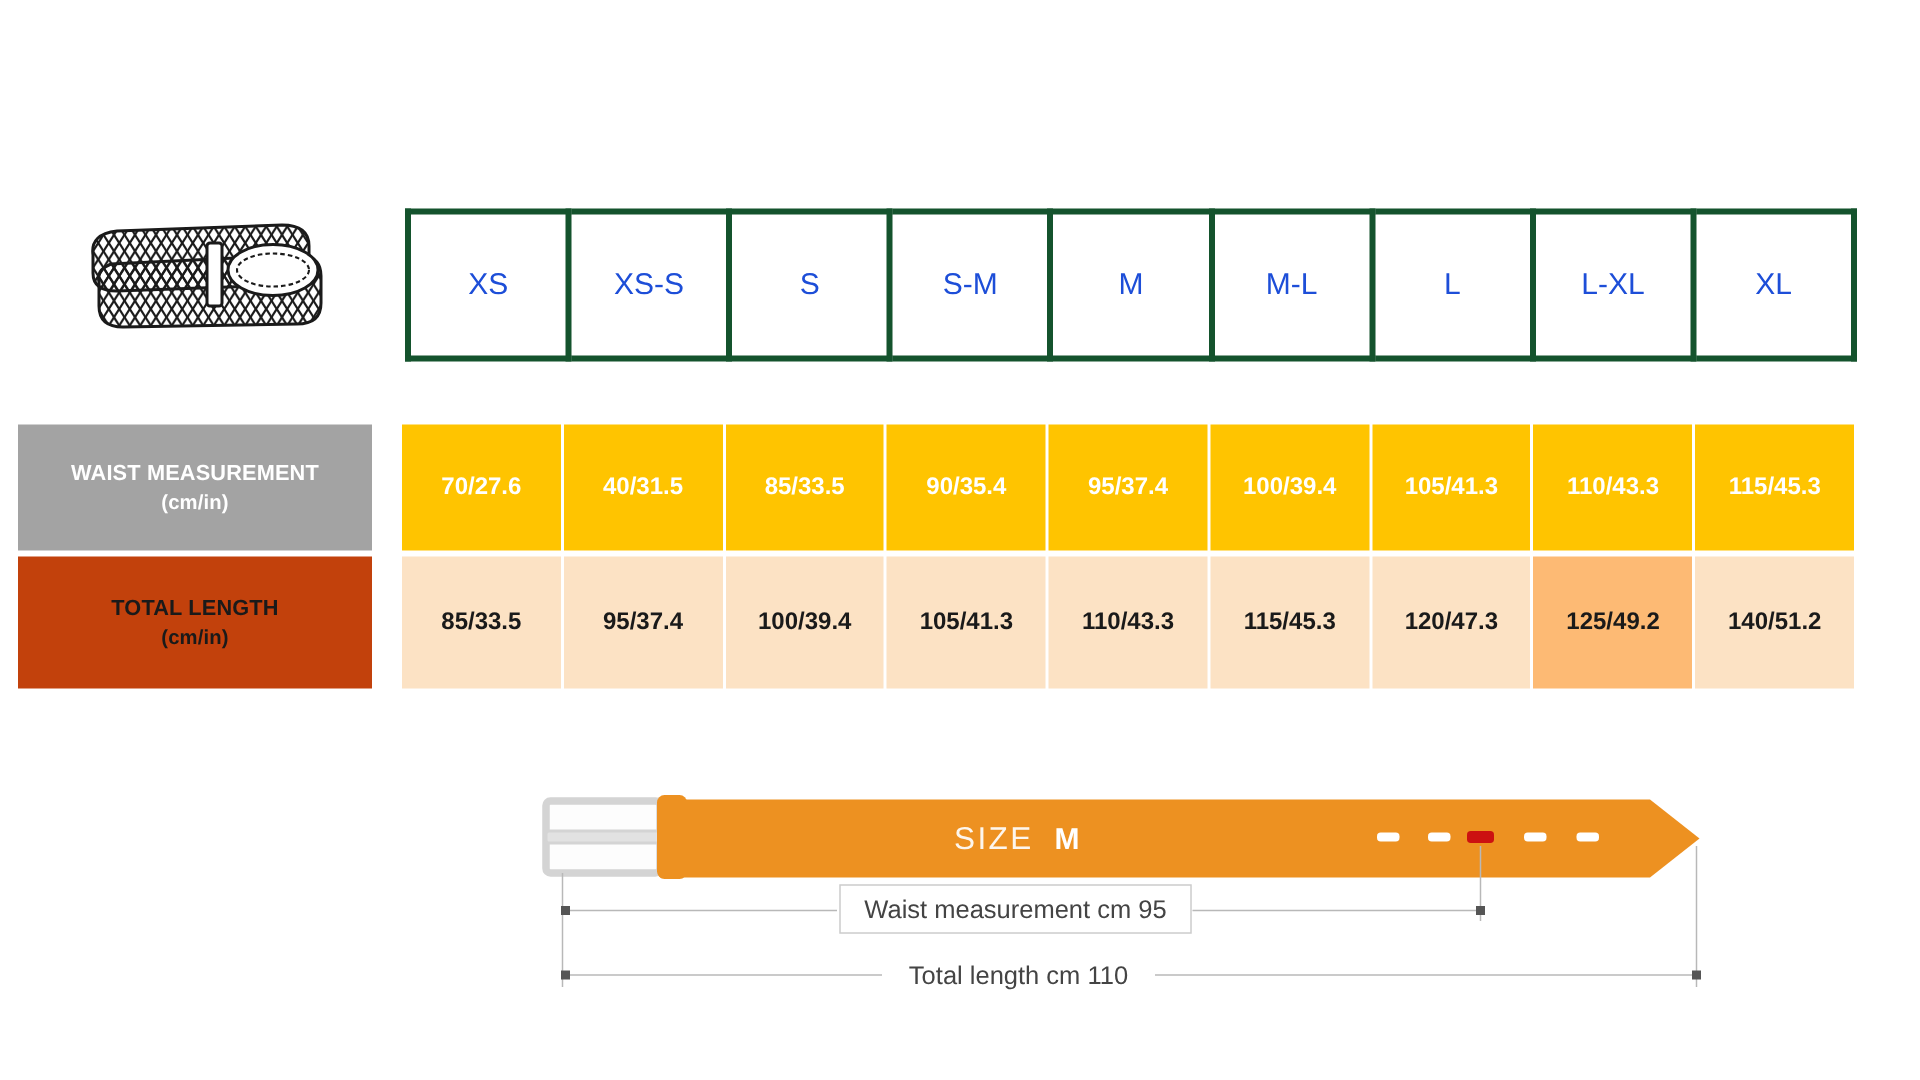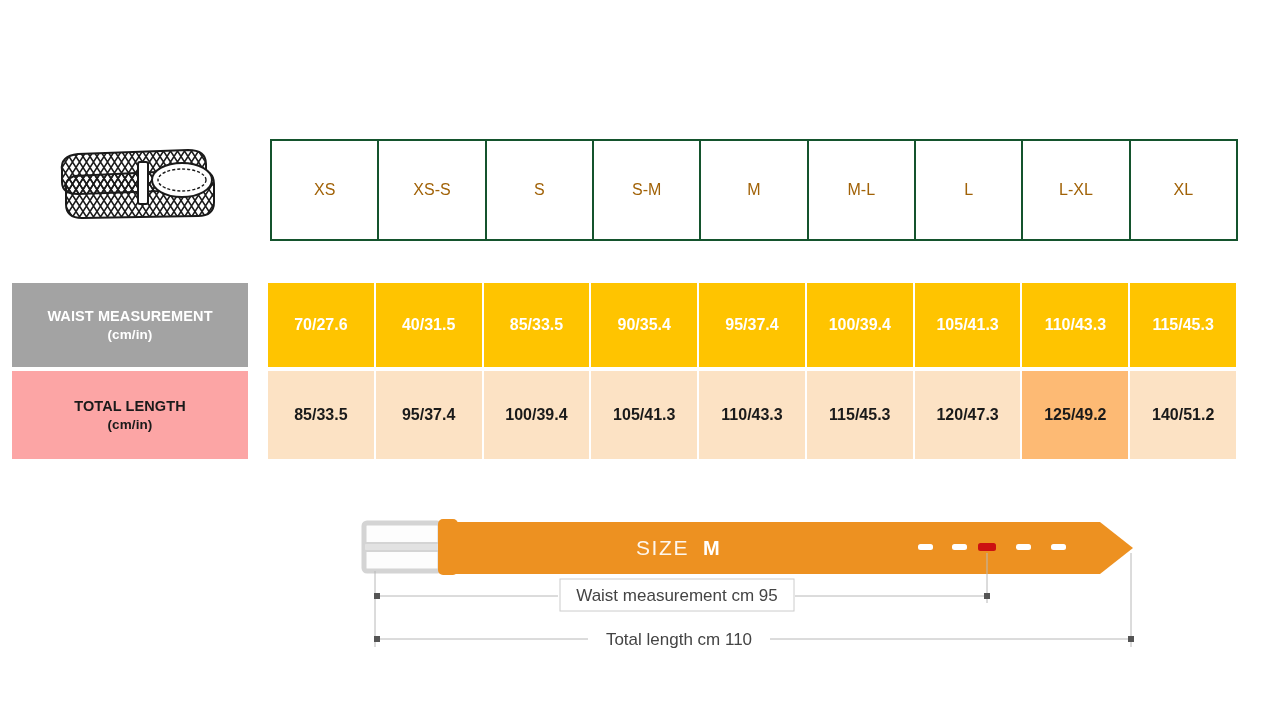--- a/index.html
+++ b/index.html
@@ -28,25 +28,25 @@
   #size-header-table {
     position: absolute;
     left: 270px;
     top: 139px;
     width: 968px;
     height: 102px;
     border-collapse: collapse;
     table-layout: fixed;
   }
   #size-header-table td {
-    border: 2px solid #14532d;
+    border: 4px solid #14532d;
     text-align: center;
     vertical-align: middle;
-    font-size: 16px;
-    color: #a16207;
+    font-size: 20px;
+    color: #1d4ed8;
     font-weight: 400;
   }
 
   
   .meas-row {
     position: absolute;
     left: 12px;
     width: 1224px;
     display: flex;
   }
@@ -96,21 +96,21 @@
   }
   #row-length .cell {
     background: #fce2c4;
     color: #1a1a1a;
   }
 
   
   #belt-diagram {
     position: absolute;
     left: 340px;
-    top: 505px;
+    top: 516px;
     width: 820px;
     height: 160px;
   }
 </style>
 </head>
 <body style="background: rgb(255, 255, 255);">
 
 <div id="product-thumb">
   <svg viewBox="0 0 180 100" width="180" height="100">
     <defs>
@@ -159,21 +159,21 @@
     <div class="cell" style="background: rgb(255, 196, 0);">90/35.4</div>
     <div class="cell" style="background: rgb(255, 196, 0);">95/37.4</div>
     <div class="cell" style="background: rgb(255, 196, 0);">100/39.4</div>
     <div class="cell" style="background: rgb(255, 196, 0);">105/41.3</div>
     <div class="cell" style="background: rgb(255, 196, 0);">110/43.3</div>
     <div class="cell" style="background: rgb(255, 196, 0);">115/45.3</div>
   </div>
 </div>
 
 <div class="meas-row" id="row-length">
-  <div class="row-label" style="background: #fca5a5;">
+  <div class="row-label" style="background: #c2410c;">
     <span>TOTAL LENGTH</span>
     <span class="unit">(cm/in)</span>
   </div>
   <div class="cells">
     <div class="cell" style="background: rgb(252, 226, 196);">85/33.5</div>
     <div class="cell" style="background: rgb(252, 226, 196);">95/37.4</div>
     <div class="cell" style="background: rgb(252, 226, 196);">100/39.4</div>
     <div class="cell" style="background: rgb(252, 226, 196);">105/41.3</div>
     <div class="cell" style="background: rgb(252, 226, 196);">110/43.3</div>
     <div class="cell" style="background: rgb(252, 226, 196);">115/45.3</div>

